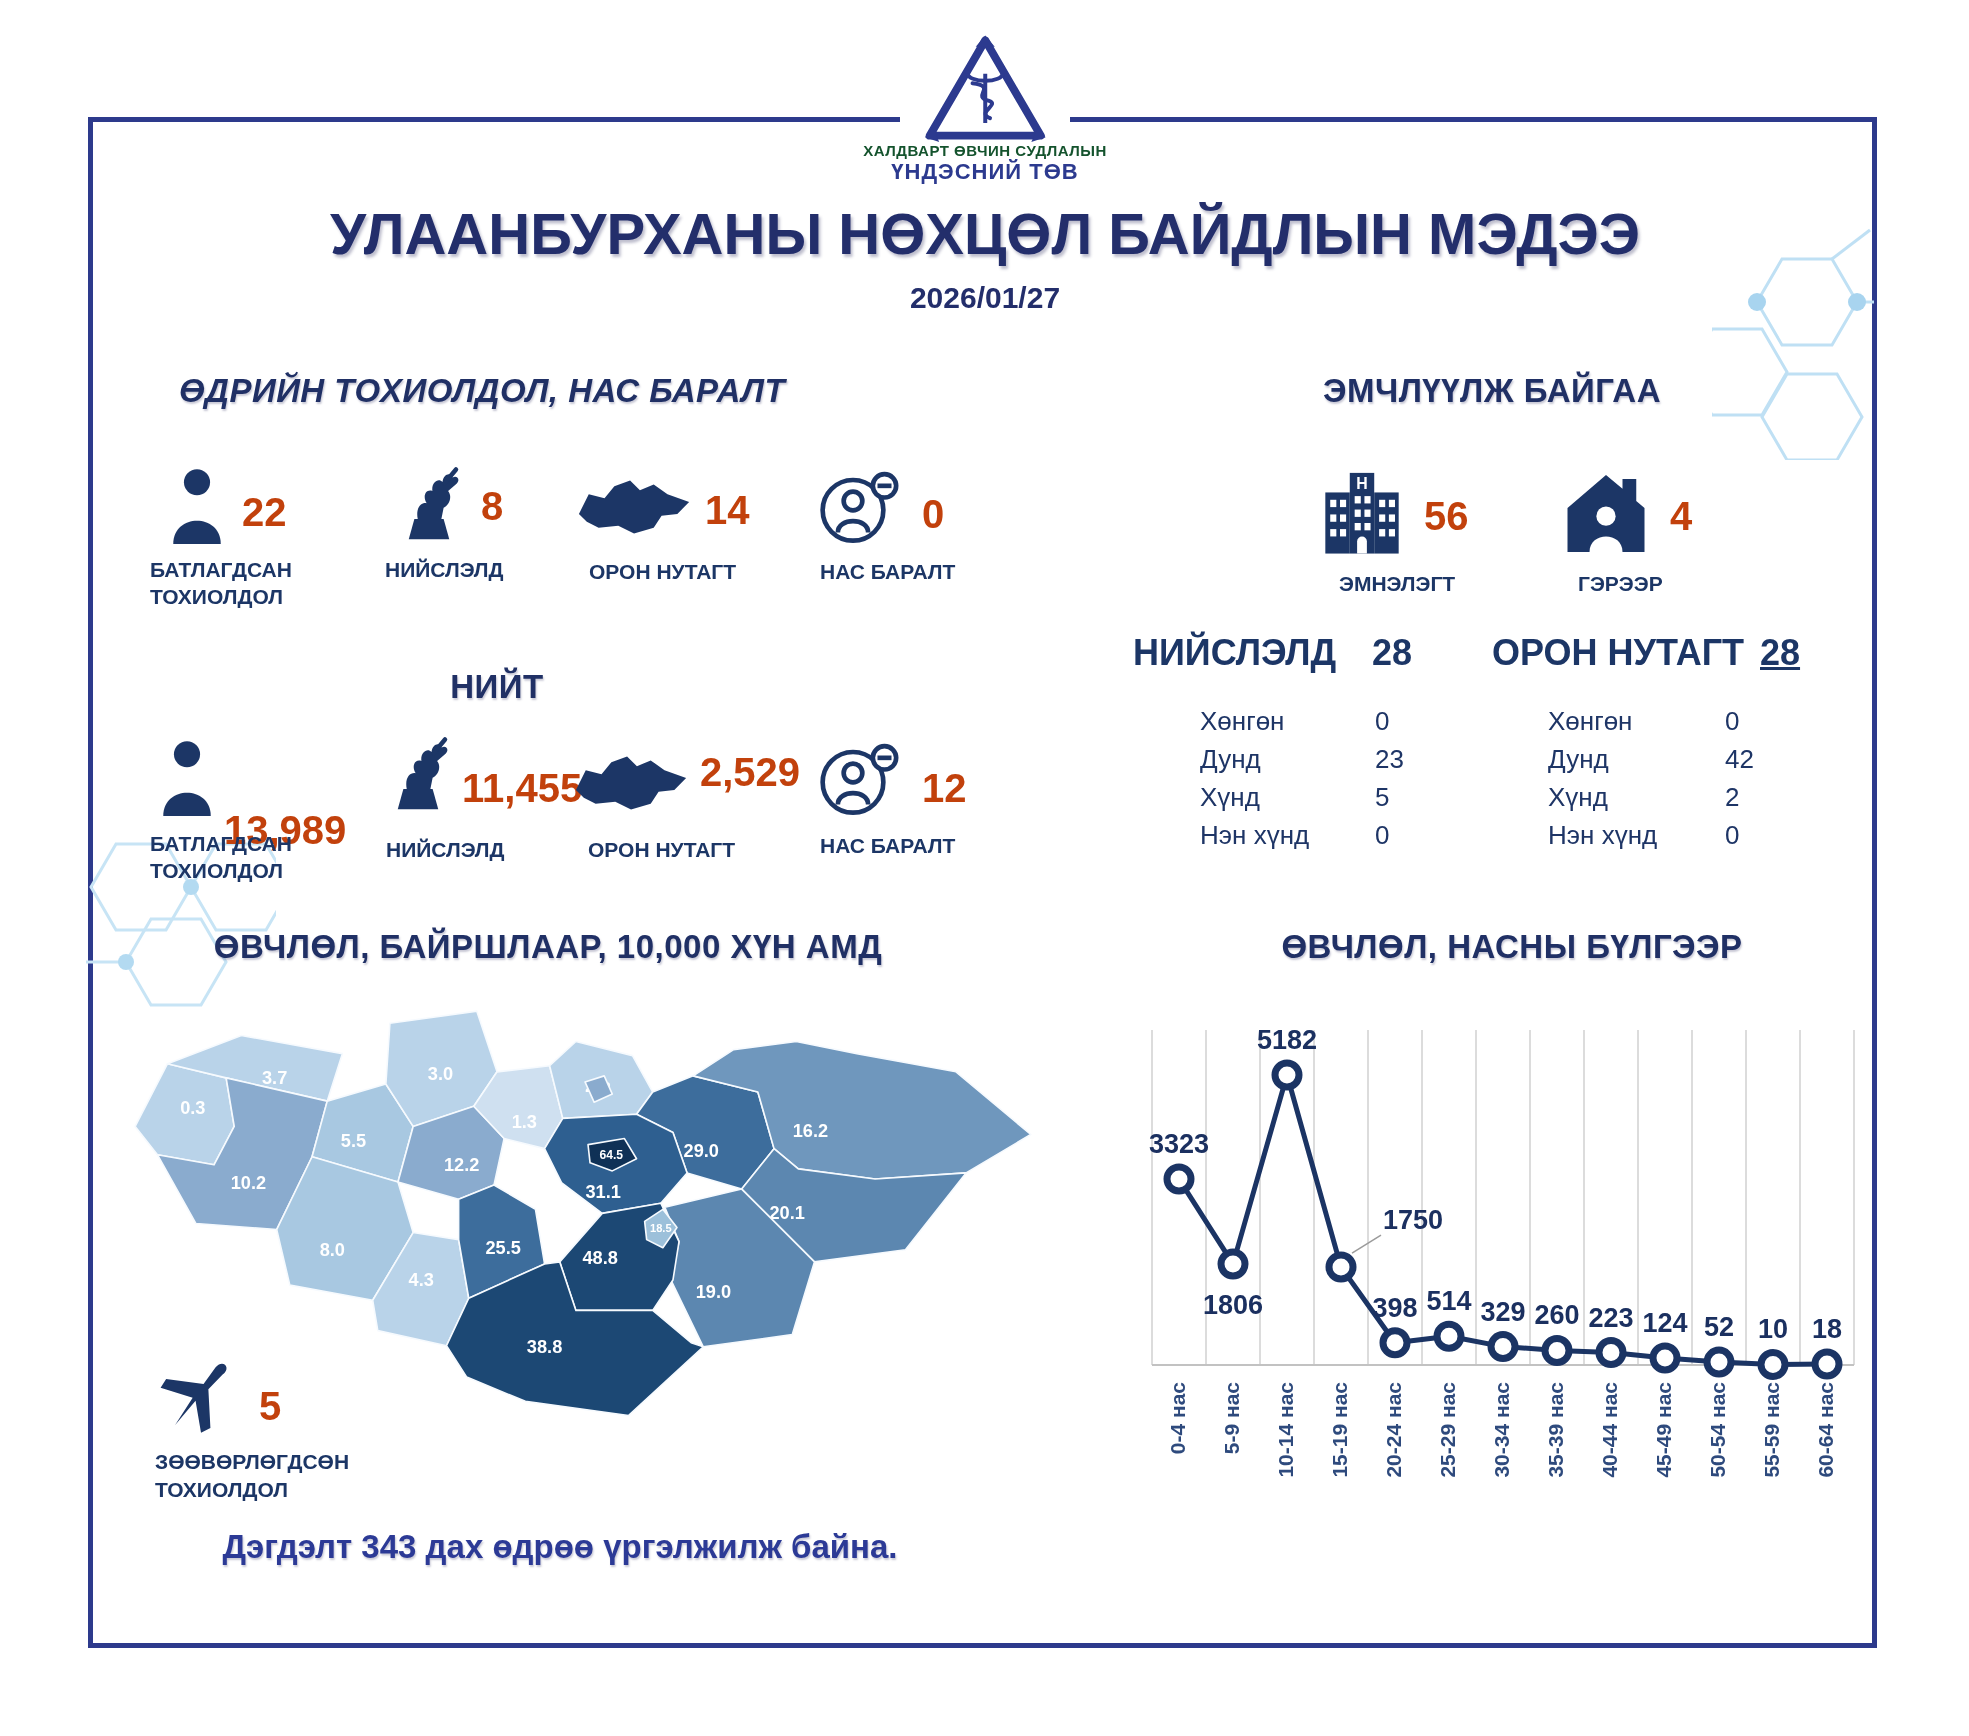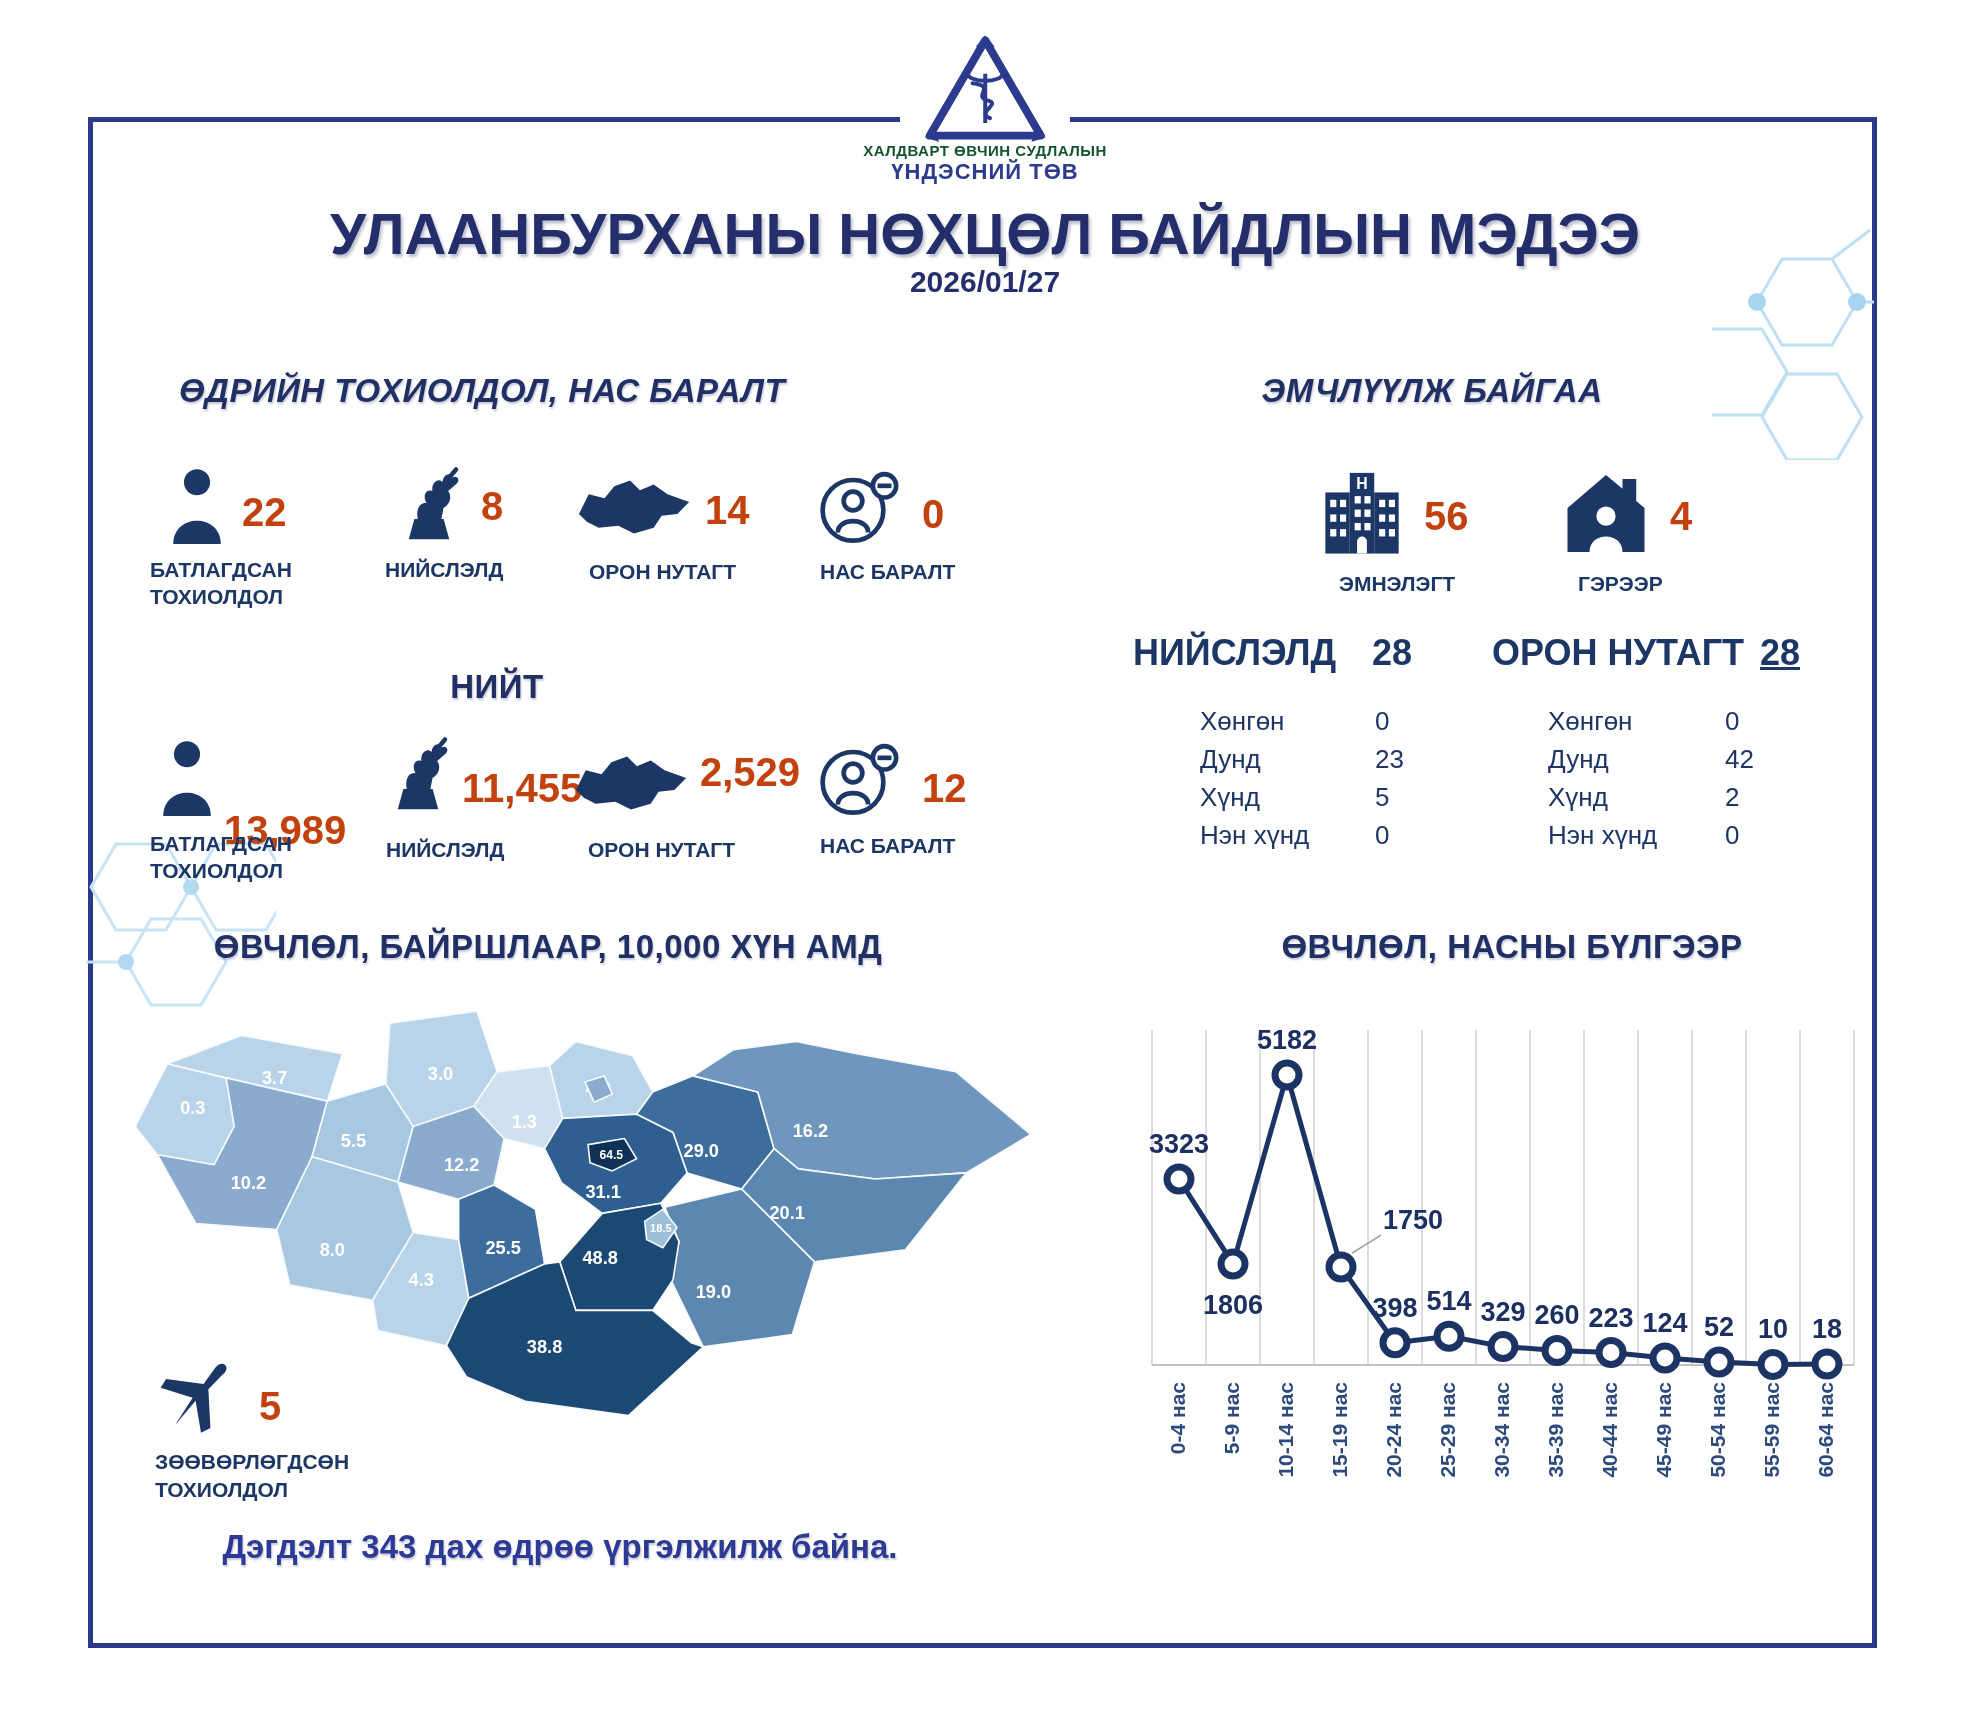--- a/index.html
+++ b/index.html
@@ -3,21 +3,21 @@
 <meta charset="utf-8">
 <style>
   html,body{margin:0;padding:0;background:#fff;}
   body{width:1969px;height:1736px;position:relative;font-family:"Liberation Sans",sans-serif;color:#1f3060;overflow:hidden;}
   .abs{position:absolute;}
   
   .frame-line{position:absolute;background:#2d3a8c;}
   
   .sec-head{font-size:33px;font-weight:bold;color:#203065;letter-spacing:.5px;text-shadow:1px 2px 2px rgba(40,40,90,.25);white-space:nowrap;}
   .big-title{font-size:58px;font-weight:bold;color:#232e6b;letter-spacing:0px;text-shadow:2px 3px 3px rgba(40,40,90,.3);white-space:nowrap;}
-  .date{font-size:30px;font-weight:bold;color:#232e6b;}
+  .date{font-size:30px;font-weight:bold;color:#232e6b;margin-top:16px;}
   .stat-num{font-weight:bold;color:#c2410c;font-size:40px;white-space:nowrap;}
   .stat-label{font-weight:bold;color:#1c3666;font-size:21px;line-height:27px;white-space:pre-line;}
   .sev-label,.sev-val{font-size:26px;color:#1e3566;}
   .row-head{font-size:36px;font-weight:bold;color:#1c3666;white-space:nowrap;}
   .org1{font-size:15px;font-weight:bold;color:#14532d;letter-spacing:.5px;}
   .org2{font-size:22px;font-weight:bold;color:#2c3a8f;letter-spacing:1px;}
   .footer-note{font-size:33px;font-weight:bold;color:#2c3a96;text-shadow:1px 2px 2px rgba(40,40,90,.25);white-space:nowrap;}
   .center{transform:translateX(-50%);}
   svg{display:block;}
   text{font-family:"Liberation Sans",sans-serif;}
@@ -139,21 +139,21 @@
     <circle cx="30" cy="34" r="26" fill="none" stroke="#1c3666" stroke-width="4"></circle>
     <circle cx="30" cy="26" r="8" fill="none" stroke="#1c3666" stroke-width="4"></circle>
     <path d="M17,53 C17,40 43,40 43,53" fill="none" stroke="#1c3666" stroke-width="4"></path>
     <circle cx="57" cy="13" r="10" fill="#fff" stroke="#1c3666" stroke-width="4"></circle>
     <line x1="51" y1="13" x2="63" y2="13" stroke="#1c3666" stroke-width="4"></line>
   </svg>
   <div class="stat-num" style="position:absolute;left:104px;top:24px;">12</div>
   <div class="stat-label" style="position:absolute;left:2px;top:90px;width:190px;">НАС БАРАЛТ</div>
 </div>
 
-<div class="abs sec-head center" style="left:1432px;top:372px;font-style:italic;">ЭМЧЛҮҮЛЖ БАЙГАА</div>
+<div class="abs sec-head center" style="left:1492px;top:372px;">ЭМЧЛҮҮЛЖ БАЙГАА</div>
 
 <div class="abs" style="left:1318px;top:466px;width:230px;">
   <svg width="88" height="92" viewBox="0 0 72 72">
     <rect x="6" y="20" width="20" height="50" fill="#1c3666"></rect>
     <rect x="46" y="20" width="20" height="50" fill="#1c3666"></rect>
     <rect x="26" y="4" width="20" height="66" fill="#1c3666"></rect>
     <text x="36" y="17" text-anchor="middle" font-size="13" font-weight="bold" fill="#fff">H</text>
     <g fill="#fff">
       <rect x="30" y="23" width="5" height="6"></rect>
         <rect x="38" y="23" width="5" height="6"></rect>

